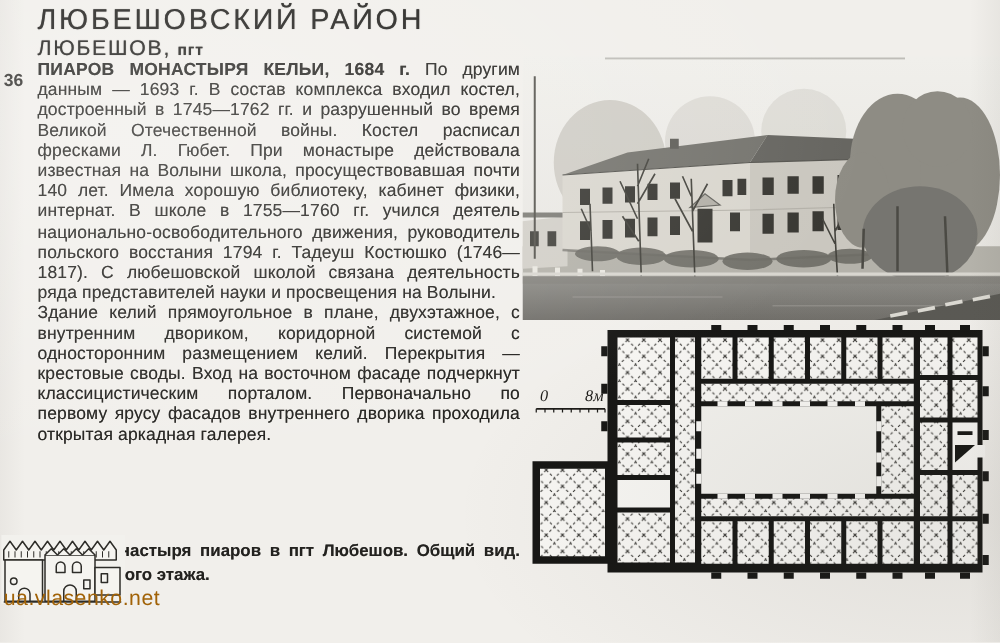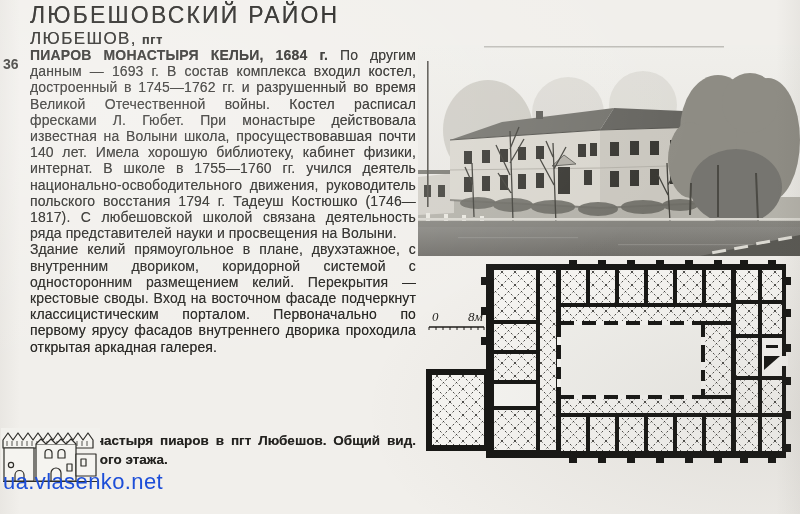--- a/index.html
+++ b/index.html
@@ -43,21 +43,21 @@
     font-size:13.5px;font-weight:700;line-height:18.5px;color:#23221f;
     text-shadow:0 0 .4px rgba(35,34,31,.5);
   }
   .caption .l1{text-align:justify;text-align-last:justify;}
   .caption .l2{text-align:left;}
   .photo{position:absolute;left:418px;top:45px;width:382px;height:211px;}
   .plan{position:absolute;left:424px;top:259px;width:372px;height:207px;}
   .logo{position:absolute;left:1px;top:424px;width:104px;height:60px;z-index:5;}
   .watermark{
     position:absolute;left:3px;top:469px;z-index:6;
-    font-size:22px;letter-spacing:.4px;color:#1d4ed8;
+    font-size:17px;letter-spacing:.4px;color:#a16207;
   }
   svg{display:block;}
   .planscale{font-family:"Liberation Serif",serif;font-style:italic;font-size:13px;fill:#1c1b18;}
 </style>
 </head>
 <body>
 
 <div class="pgnum">36</div>
 
 <div class="hdr">

